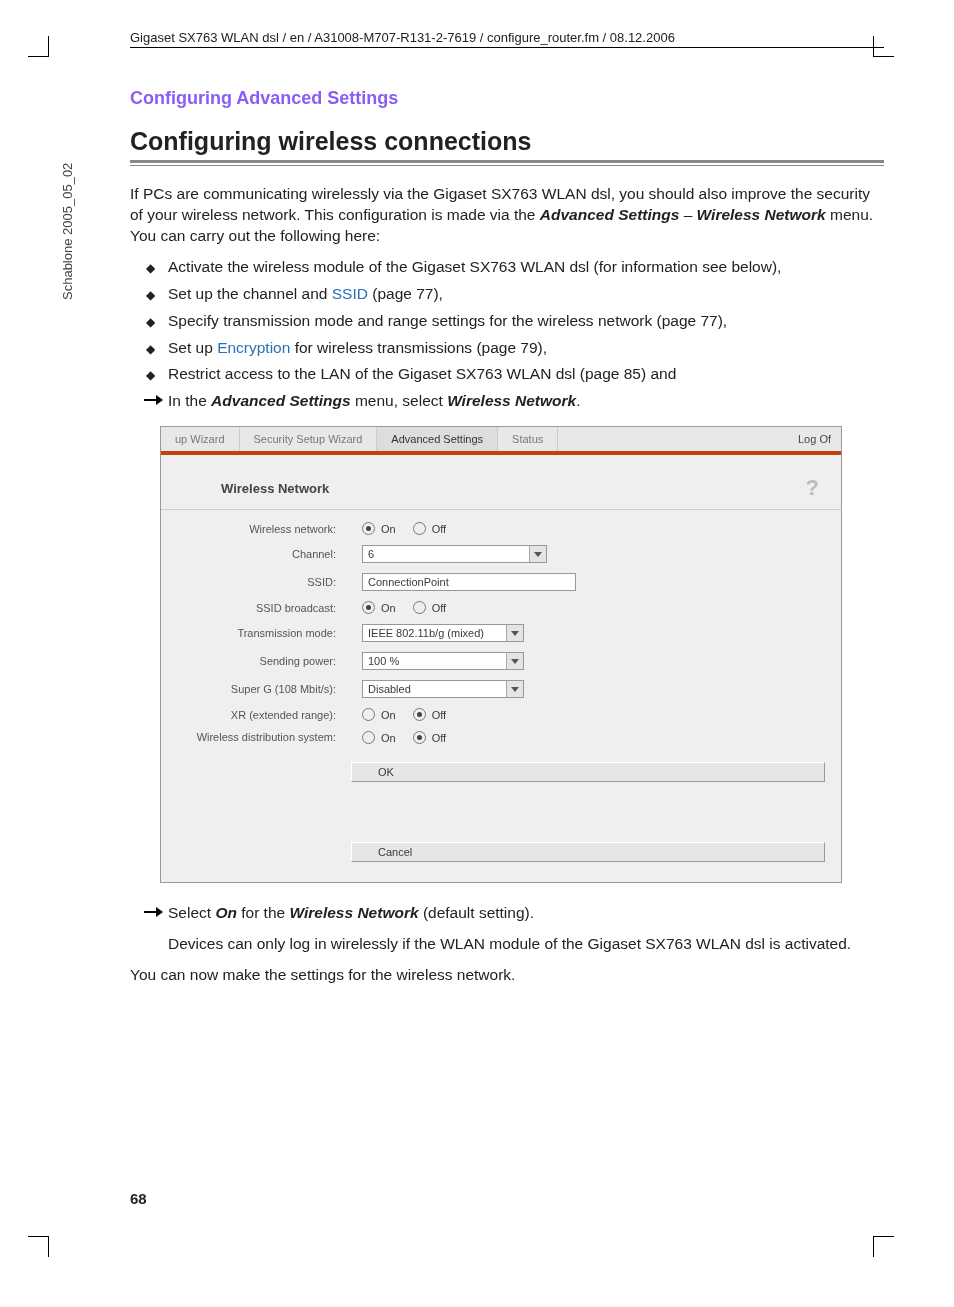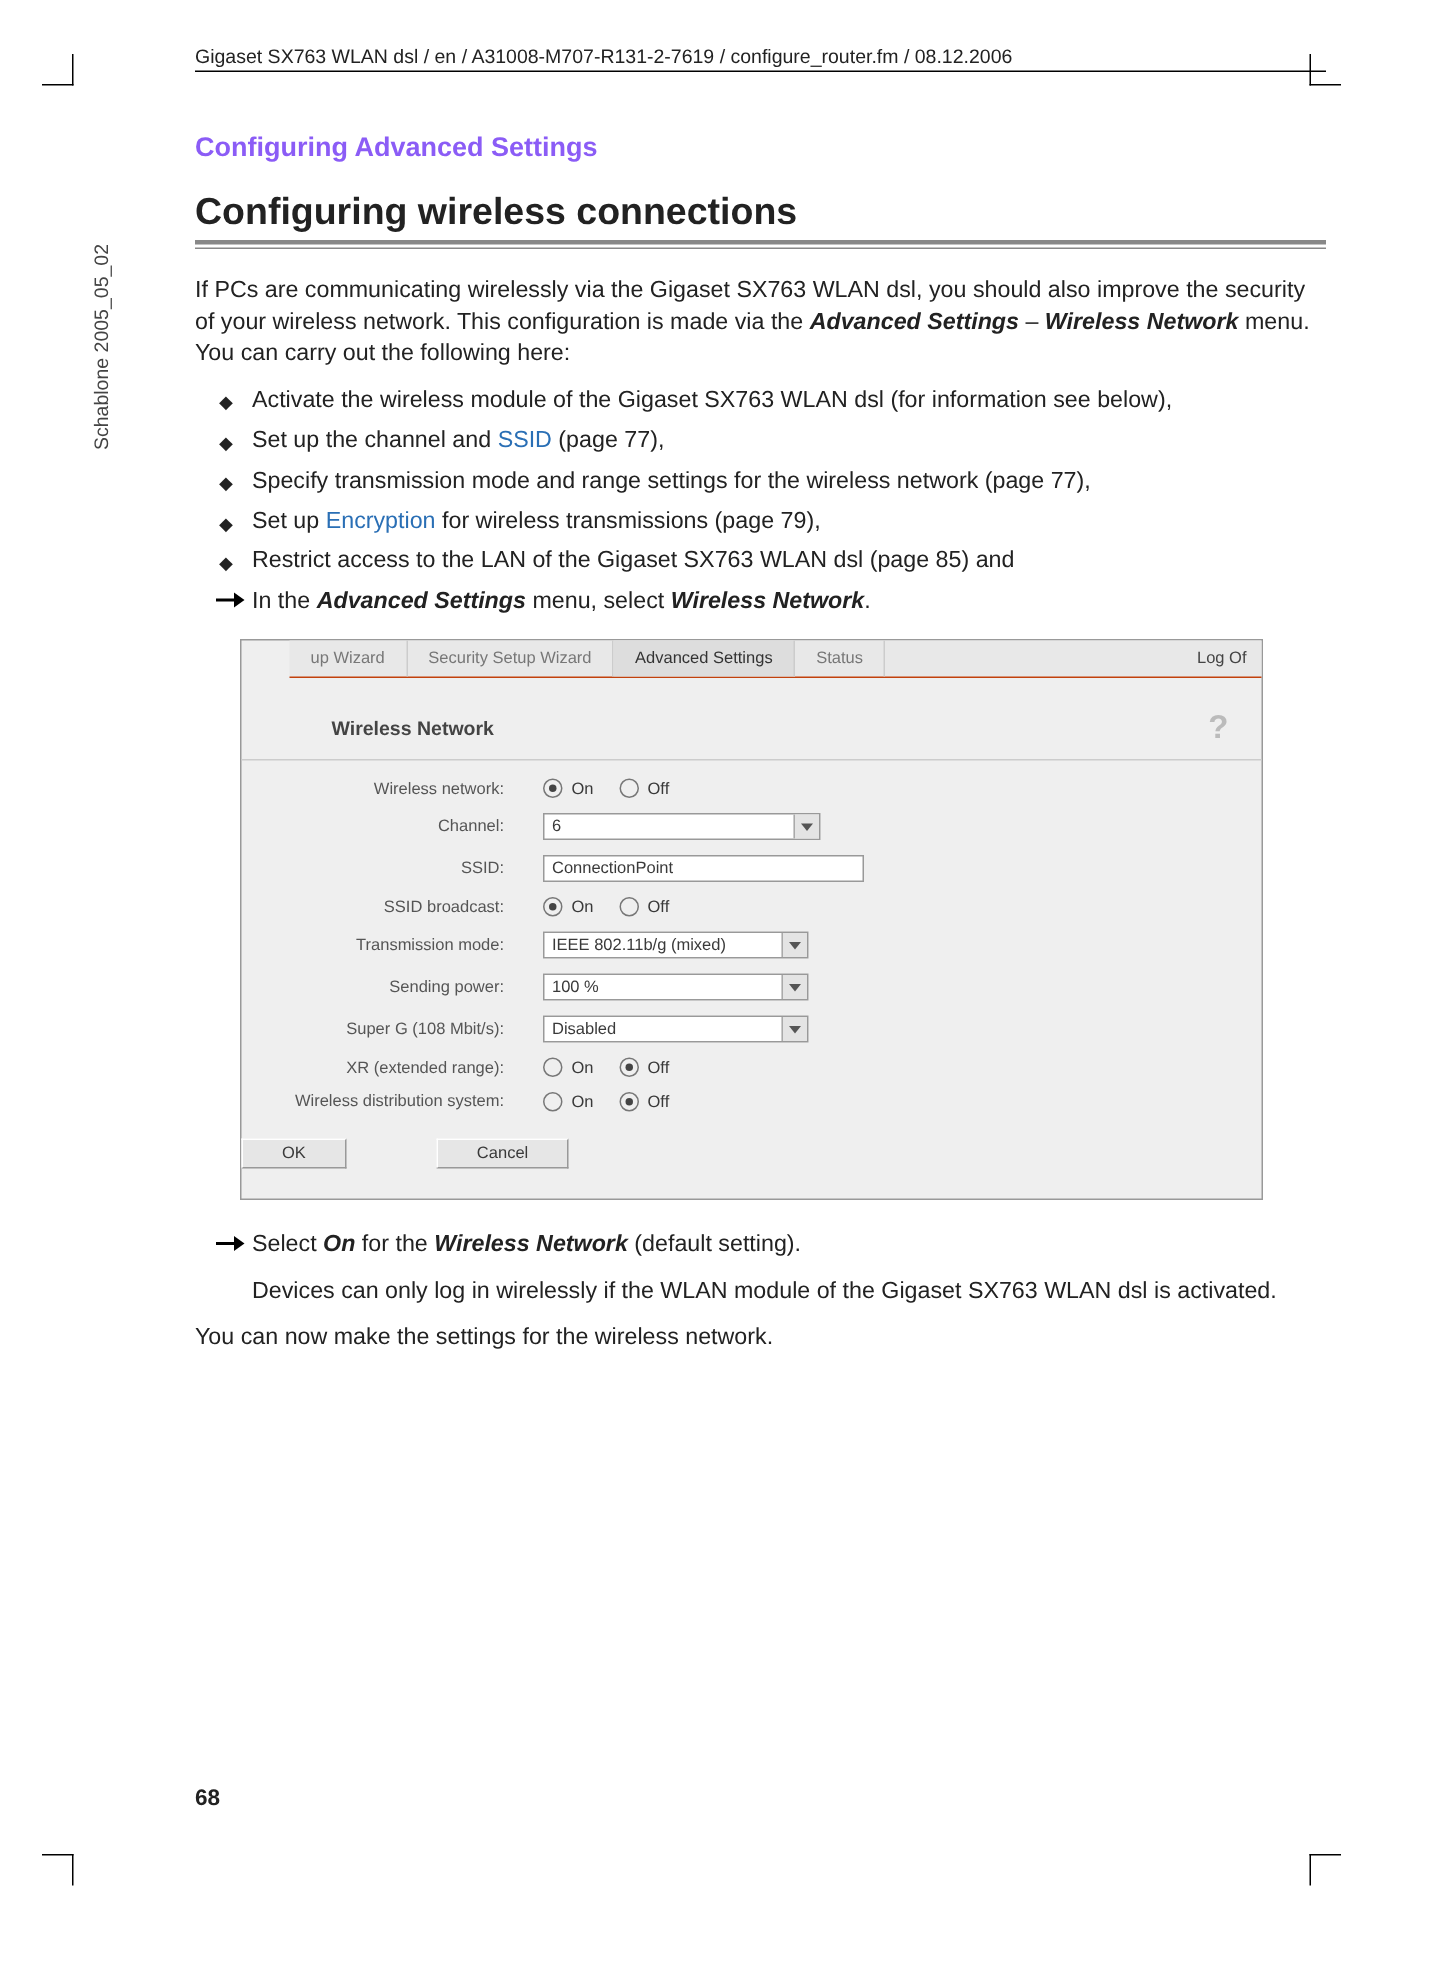--- a/index.html
+++ b/index.html
@@ -79,22 +79,21 @@
     border: 1px solid #999;
     background: #efefef;
     font-family: Arial, sans-serif;
     font-size: 11px;
     color: #3a3a3a;
   }
   .router .tabs {
     display: flex;
     align-items: flex-end;
     background: #e8e8e8;
-    border-bottom: 1px solid #c2410c;
-    margin-left: 32px;
+    border-bottom: 4px solid #c2410c;
   }
   .router .tab {
     padding: 6px 14px;
     border-right: 1px solid #ccc;
     color: #777;
   }
   .router .tab.active { background: #ddd; color:#333; }
   .router .tabs .spacer { flex: 1; }
   .router .logoff { padding: 6px 10px; color:#444; }
   .router .heading-row {
@@ -109,25 +108,25 @@
   .router .lab { width: 175px; text-align:right; padding-right: 26px; color:#555; }
   .router .ctrl { display:flex; align-items:center; gap:3px; }
   .router .radio { display:inline-block; width:11px; height:11px; border:1px solid #777; border-radius:50%; margin-right:3px; position:relative; }
   .router .radio.on::after { content:""; position:absolute; width:5px; height:5px; background:#444; border-radius:50%; top:3px; left:3px; }
   .router .rlabel { margin-right: 14px; }
   .router .sel, .router .tin {
     border:1px solid #999; background:#fff; height:18px; font-size:11px;
     padding: 2px 18px 2px 5px; box-sizing:border-box; position:relative; display:flex; align-items:center;
   }
   .router .sel { width: 185px; }
-  .router .sel.mid { width: 177px; }
+  .router .sel.mid { width: 162px; }
   .router .sel .arrow { position:absolute; right:0; top:0; width:16px; height:100%; background:#e4e4e4; border-left:1px solid #aaa; display:flex;align-items:center;justify-content:center; }
   .router .sel .arrow::after { content:""; border-left:4px solid transparent; border-right:4px solid transparent; border-top:5px solid #555; }
   .router .tin { width: 214px; }
-  .router .btns { display:flex; gap:60px; margin-top: 18px; }
+  .router .btns { display:flex; gap:60px; margin-left: 190px; margin-top: 18px; flex-direction: column; }
   .router .btn { background:#e6e6e6; border:1px solid #999; border-top-color:#fff; border-left-color:#fff; padding: 3px 26px; font-size:11px; }
   .bottom-pg { position:absolute; bottom: 100px; left:130px; font-weight:bold; font-size:15px; }
 </style>
 </head>
 <body>
 
 <div class="page">
   <div class="crop-top-left"></div>
   <div class="crop-top-right"></div>
   <div class="crop-bot-left"></div>

